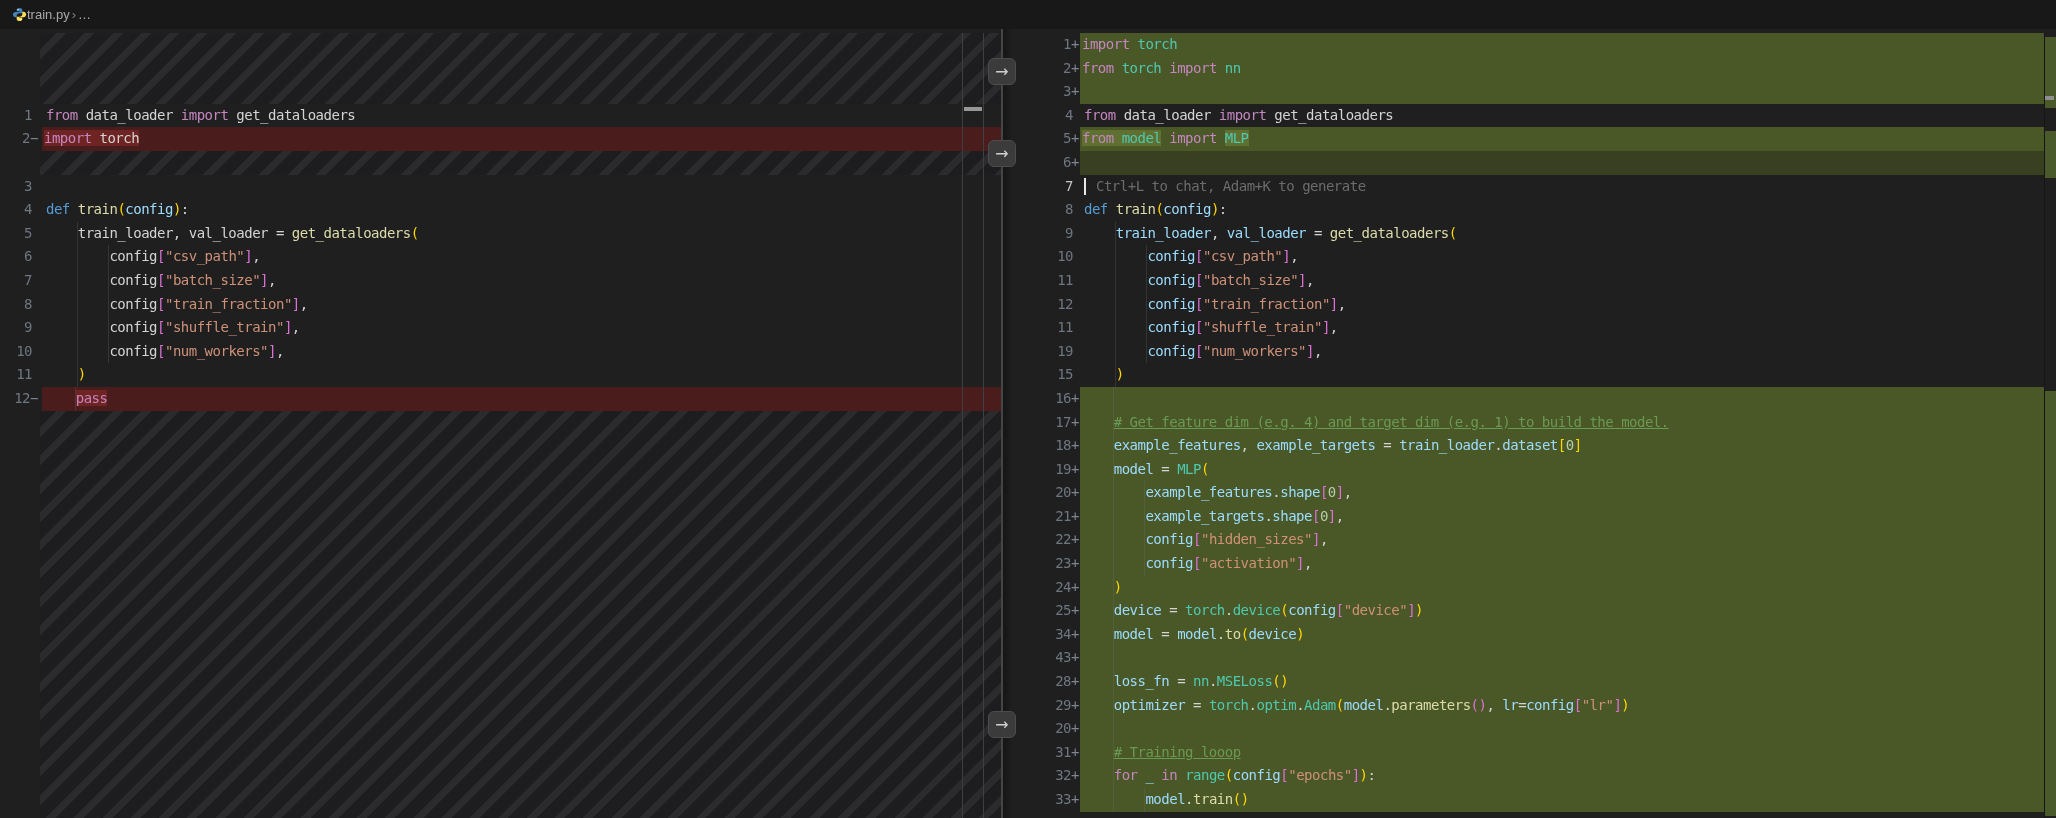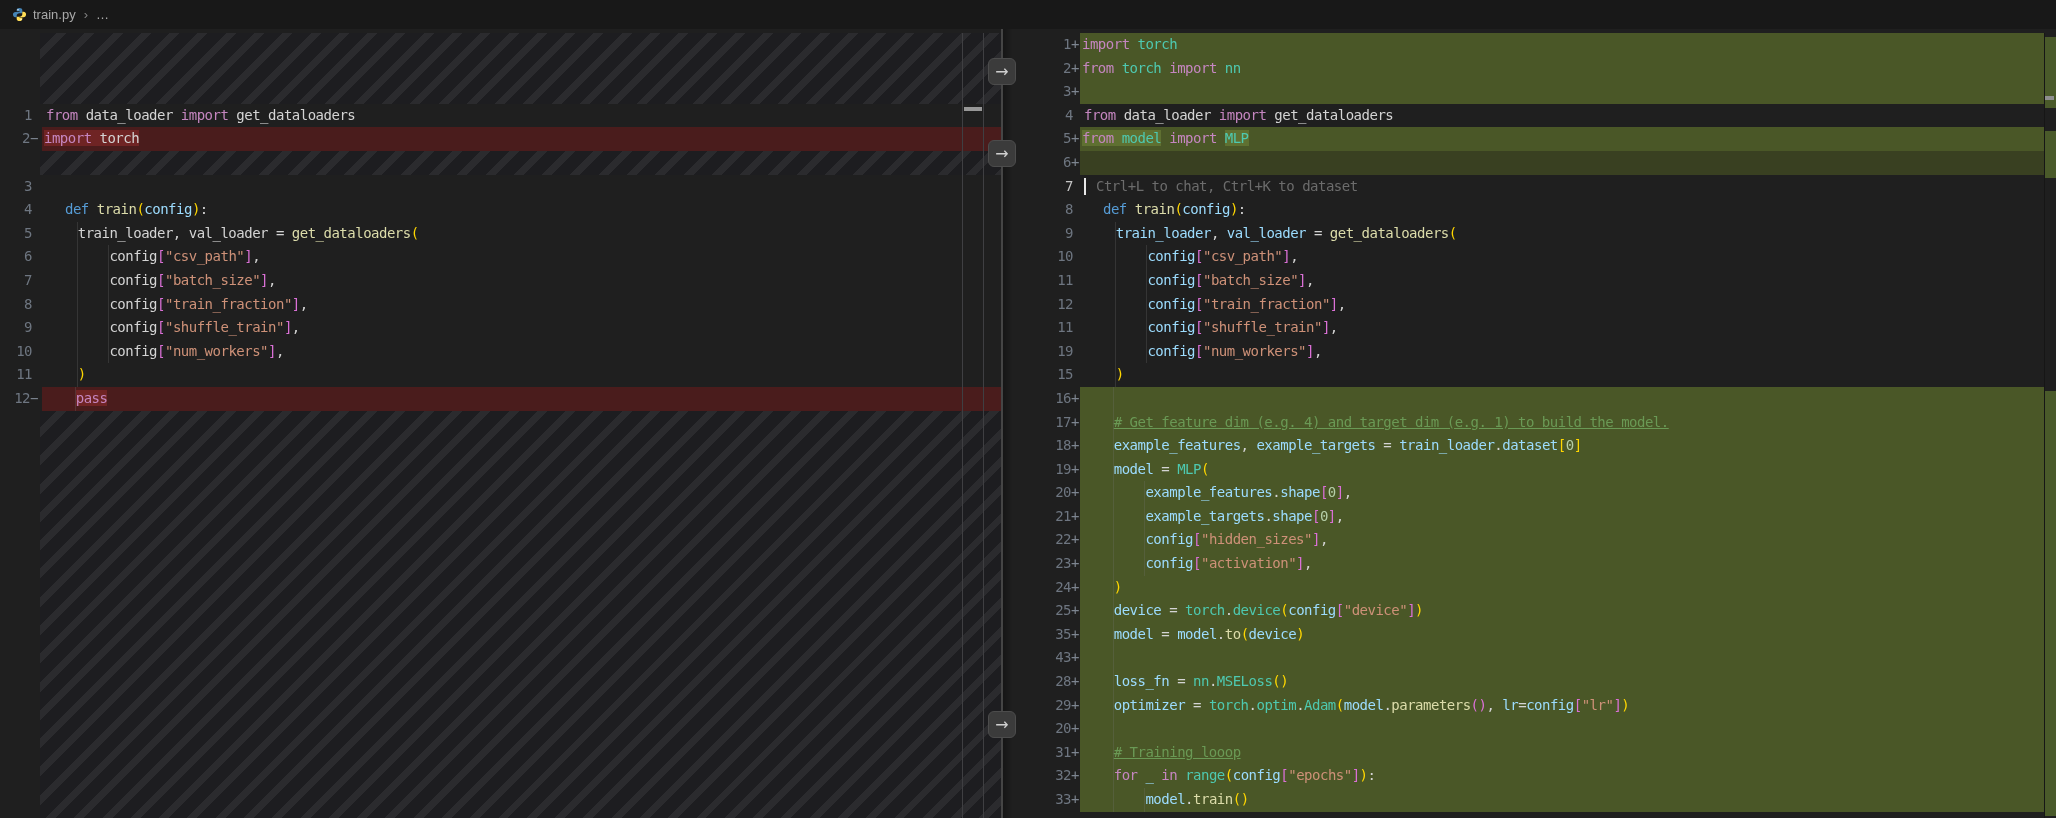--- a/index.html
+++ b/index.html
@@ -3,21 +3,21 @@
 <meta charset="utf-8">
 <style>
   html,body{margin:0;padding:0;background:#181818;}
   body{position:relative;width:2056px;height:818px;overflow:hidden;
        font-family:"DejaVu Sans Mono",monospace;}
 
   
   .topbar{position:absolute;left:0;top:0;width:100%;height:29px;background:#181818;
           display:flex;align-items:center;font-family:"Liberation Sans",sans-serif;
           font-size:13px;color:#a9a9a9;}
-  .topbar .crumb{display:flex;align-items:center;gap:6px;margin-left:12px;cursor:pointer;}
+  .topbar .crumb{display:flex;align-items:center;margin-left:12px;cursor:pointer;}
   .pyicon{width:15px;height:15px;display:inline-block;}
   .crumb .sep{color:#808080;margin:0 2px;font-size:13px;}
 
   
   .pane{position:absolute;top:29px;bottom:0;background:#1f1f1f;overflow:hidden;padding-top:4px;box-sizing:border-box;}
   .pane-left{left:0;width:1001px;}
   .pane-right{left:1003px;right:0;}
   .pane-right::before{content:'';position:absolute;left:0;top:0;bottom:0;width:10px;
       background:linear-gradient(90deg,rgba(0,0,0,.30),transparent);pointer-events:none;z-index:4;}
 
@@ -42,21 +42,21 @@
   .hl-add{background:#5f7031;}
 
   .row.hatch{background:repeating-linear-gradient(135deg,#2b2b2e 0 7px,#1d1d20 7px 20px);
              background-clip:content-box;padding-left:40px;}
 
   
   .g1 .code::before,.g2 .code::before{content:'';position:absolute;left:33px;top:0;bottom:0;width:1px;background:rgba(120,120,120,.25);}
   .g2 .code::after {content:'';position:absolute;left:64px;top:0;bottom:0;width:1px;background:rgba(120,120,120,.25);}
 
   
-  .tk-kw {color:#C586C0;} .tk-def{color:#569CD6;margin-left:19px;} .tk-fn {color:#DCDCAA;}
+  .tk-kw {color:#C586C0;} .tk-def{color:#569CD6;} .tk-fn {color:#DCDCAA;}
   .tk-cls{color:#4EC9B0;} .tk-var{color:#9CDCFE;} .tk-str{color:#CE9178;}
   .tk-num{color:#B5CEA8;} .tk-cmt{color:#6A9955;text-decoration:underline;} .tk-pln{color:#d4d4d4;}
   .tk-b1 {color:#FFD700;} .tk-b2 {color:#DA70D6;} .tk-ghost{color:#6c6c6c;margin-left:12px;}
 
   .caret{position:absolute;left:2px;top:3px;width:2px;height:17px;background:#e8e8e8;}
 
   
   .lruler{position:absolute;left:962px;top:4px;bottom:0;width:20px;z-index:6;
           border-left:1px solid #3f3f42;border-right:1px solid #3f3f42;}
   .lruler .marker{position:absolute;left:1px;right:1px;height:4px;background:#979797;}
@@ -116,40 +116,40 @@
       <div class="seg" style="top: 98px; height: 47px;"></div>
       <div class="seg" style="top: 358px; height: 425px;"></div>
       <div class="marker" style="top: 63px;"></div>
     </div>
 <div class="row add"><span class="ln">1</span><span class="mk">+</span><span class="code"><span class="tk-kw">import</span><span class="tk-pln"> </span><span class="tk-cls">torch</span></span></div>
     <div class="row add"><span class="ln">2</span><span class="mk">+</span><span class="code"><span class="tk-kw">from</span><span class="tk-pln"> </span><span class="tk-cls">torch</span><span class="tk-pln"> </span><span class="tk-kw">import</span><span class="tk-pln"> </span><span class="tk-cls">nn</span></span></div>
     <div class="row add"><span class="ln">3</span><span class="mk">+</span><span class="code"></span></div>
     <div class="row code"><span class="ln">4</span><span class="mk"></span><span class="code"><span class="tk-kw">from</span><span class="tk-pln"> data_loader </span><span class="tk-kw">import</span><span class="tk-pln"> get_dataloaders</span></span></div>
     <div class="row add"><span class="ln">5</span><span class="mk">+</span><span class="code"><span class="tk-kw hl-add">from</span><span class="tk-pln hl-add"> </span><span class="tk-cls hl-add">model</span><span class="tk-pln"> </span><span class="tk-kw">import</span><span class="tk-pln"> </span><span class="tk-cls hl-add">MLP</span></span></div>
     <div class="row addd"><span class="ln">6</span><span class="mk">+</span><span class="code"></span></div>
-    <div class="row code"><span class="ln active">7</span><span class="mk"></span><span class="code"><span class="caret"></span><span class="tk-ghost">Ctrl+L to chat, Ctrl+K to dataset</span></span></div>
+    <div class="row code"><span class="ln active">7</span><span class="mk"></span><span class="code"><span class="caret"></span><span class="tk-ghost">Ctrl+L to chat, Adam+K to generate</span></span></div>
     <div class="row code"><span class="ln">8</span><span class="mk"></span><span class="code"><span class="tk-def">def</span><span class="tk-pln"> </span><span class="tk-fn">train</span><span class="tk-b1">(</span><span class="tk-var">config</span><span class="tk-b1">)</span><span class="tk-pln">:</span></span></div>
     <div class="row code g1"><span class="ln">9</span><span class="mk"></span><span class="code"><span class="tk-pln">    </span><span class="tk-var">train_loader</span><span class="tk-pln">, </span><span class="tk-var">val_loader</span><span class="tk-pln"> = </span><span class="tk-fn">get_dataloaders</span><span class="tk-b1">(</span></span></div>
     <div class="row code g2"><span class="ln">10</span><span class="mk"></span><span class="code"><span class="tk-pln">        </span><span class="tk-var">config</span><span class="tk-b2">[</span><span class="tk-str">"csv_path"</span><span class="tk-b2">]</span><span class="tk-pln">,</span></span></div>
     <div class="row code g2"><span class="ln">11</span><span class="mk"></span><span class="code"><span class="tk-pln">        </span><span class="tk-var">config</span><span class="tk-b2">[</span><span class="tk-str">"batch_size"</span><span class="tk-b2">]</span><span class="tk-pln">,</span></span></div>
     <div class="row code g2"><span class="ln">12</span><span class="mk"></span><span class="code"><span class="tk-pln">        </span><span class="tk-var">config</span><span class="tk-b2">[</span><span class="tk-str">"train_fraction"</span><span class="tk-b2">]</span><span class="tk-pln">,</span></span></div>
     <div class="row code g2"><span class="ln">11</span><span class="mk"></span><span class="code"><span class="tk-pln">        </span><span class="tk-var">config</span><span class="tk-b2">[</span><span class="tk-str">"shuffle_train"</span><span class="tk-b2">]</span><span class="tk-pln">,</span></span></div>
     <div class="row code g2"><span class="ln">19</span><span class="mk"></span><span class="code"><span class="tk-pln">        </span><span class="tk-var">config</span><span class="tk-b2">[</span><span class="tk-str">"num_workers"</span><span class="tk-b2">]</span><span class="tk-pln">,</span></span></div>
     <div class="row code g1"><span class="ln">15</span><span class="mk"></span><span class="code"><span class="tk-pln">    </span><span class="tk-b1">)</span></span></div>
     <div class="row add g1"><span class="ln">16</span><span class="mk">+</span><span class="code"></span></div>
     <div class="row add g1"><span class="ln">17</span><span class="mk">+</span><span class="code"><span class="tk-pln">    </span><span class="tk-cmt"># Get feature dim (e.g. 4) and target dim (e.g. 1) to build the model.</span></span></div>
     <div class="row add g1"><span class="ln">18</span><span class="mk">+</span><span class="code"><span class="tk-pln">    </span><span class="tk-var">example_features</span><span class="tk-pln">, </span><span class="tk-var">example_targets</span><span class="tk-pln"> = </span><span class="tk-var">train_loader</span><span class="tk-pln">.</span><span class="tk-var">dataset</span><span class="tk-b1">[</span><span class="tk-num">0</span><span class="tk-b1">]</span></span></div>
     <div class="row add g1"><span class="ln">19</span><span class="mk">+</span><span class="code"><span class="tk-pln">    </span><span class="tk-var">model</span><span class="tk-pln"> = </span><span class="tk-cls">MLP</span><span class="tk-b1">(</span></span></div>
     <div class="row add g2"><span class="ln">20</span><span class="mk">+</span><span class="code"><span class="tk-pln">        </span><span class="tk-var">example_features</span><span class="tk-pln">.</span><span class="tk-var">shape</span><span class="tk-b2">[</span><span class="tk-num">0</span><span class="tk-b2">]</span><span class="tk-pln">,</span></span></div>
     <div class="row add g2"><span class="ln">21</span><span class="mk">+</span><span class="code"><span class="tk-pln">        </span><span class="tk-var">example_targets</span><span class="tk-pln">.</span><span class="tk-var">shape</span><span class="tk-b2">[</span><span class="tk-num">0</span><span class="tk-b2">]</span><span class="tk-pln">,</span></span></div>
     <div class="row add g2"><span class="ln">22</span><span class="mk">+</span><span class="code"><span class="tk-pln">        </span><span class="tk-var">config</span><span class="tk-b2">[</span><span class="tk-str">"hidden_sizes"</span><span class="tk-b2">]</span><span class="tk-pln">,</span></span></div>
     <div class="row add g2"><span class="ln">23</span><span class="mk">+</span><span class="code"><span class="tk-pln">        </span><span class="tk-var">config</span><span class="tk-b2">[</span><span class="tk-str">"activation"</span><span class="tk-b2">]</span><span class="tk-pln">,</span></span></div>
     <div class="row add g1"><span class="ln">24</span><span class="mk">+</span><span class="code"><span class="tk-pln">    </span><span class="tk-b1">)</span></span></div>
     <div class="row add g1"><span class="ln">25</span><span class="mk">+</span><span class="code"><span class="tk-pln">    </span><span class="tk-var">device</span><span class="tk-pln"> = </span><span class="tk-cls">torch</span><span class="tk-pln">.</span><span class="tk-cls">device</span><span class="tk-b1">(</span><span class="tk-var">config</span><span class="tk-b2">[</span><span class="tk-str">"device"</span><span class="tk-b2">]</span><span class="tk-b1">)</span></span></div>
-    <div class="row add g1"><span class="ln">35</span><span class="mk">+</span><span class="code"><span class="tk-pln">    </span><span class="tk-var">model</span><span class="tk-pln"> = </span><span class="tk-var">model</span><span class="tk-pln">.</span><span class="tk-fn">to</span><span class="tk-b1">(</span><span class="tk-var">device</span><span class="tk-b1">)</span></span></div>
+    <div class="row add g1"><span class="ln">34</span><span class="mk">+</span><span class="code"><span class="tk-pln">    </span><span class="tk-var">model</span><span class="tk-pln"> = </span><span class="tk-var">model</span><span class="tk-pln">.</span><span class="tk-fn">to</span><span class="tk-b1">(</span><span class="tk-var">device</span><span class="tk-b1">)</span></span></div>
     <div class="row add g1"><span class="ln">43</span><span class="mk">+</span><span class="code"></span></div>
     <div class="row add g1"><span class="ln">28</span><span class="mk">+</span><span class="code"><span class="tk-pln">    </span><span class="tk-var">loss_fn</span><span class="tk-pln"> = </span><span class="tk-cls">nn</span><span class="tk-pln">.</span><span class="tk-cls">MSELoss</span><span class="tk-b1">(</span><span class="tk-b1">)</span></span></div>
     <div class="row add g1"><span class="ln">29</span><span class="mk">+</span><span class="code"><span class="tk-pln">    </span><span class="tk-var">optimizer</span><span class="tk-pln"> = </span><span class="tk-cls">torch</span><span class="tk-pln">.</span><span class="tk-cls">optim</span><span class="tk-pln">.</span><span class="tk-cls">Adam</span><span class="tk-b1">(</span><span class="tk-var">model</span><span class="tk-pln">.</span><span class="tk-fn">parameters</span><span class="tk-b2">(</span><span class="tk-b2">)</span><span class="tk-pln">, </span><span class="tk-var">lr</span><span class="tk-pln">=</span><span class="tk-var">config</span><span class="tk-b2">[</span><span class="tk-str">"lr"</span><span class="tk-b2">]</span><span class="tk-b1">)</span></span></div>
     <div class="row add g1"><span class="ln">20</span><span class="mk">+</span><span class="code"></span></div>
     <div class="row add g1"><span class="ln">31</span><span class="mk">+</span><span class="code"><span class="tk-pln">    </span><span class="tk-cmt"># Training looop</span></span></div>
     <div class="row add g1"><span class="ln">32</span><span class="mk">+</span><span class="code"><span class="tk-pln">    </span><span class="tk-kw">for</span><span class="tk-pln"> </span><span class="tk-var">_</span><span class="tk-pln"> </span><span class="tk-kw">in</span><span class="tk-pln"> </span><span class="tk-cls">range</span><span class="tk-b1">(</span><span class="tk-var">config</span><span class="tk-b2">[</span><span class="tk-str">"epochs"</span><span class="tk-b2">]</span><span class="tk-b1">)</span><span class="tk-pln">:</span></span></div>
     <div class="row add g2"><span class="ln">33</span><span class="mk">+</span><span class="code"><span class="tk-pln">        </span><span class="tk-var">model</span><span class="tk-pln">.</span><span class="tk-fn">train</span><span class="tk-b1">(</span><span class="tk-b1">)</span></span></div>
   </div>
 
 <div id="arrows">

